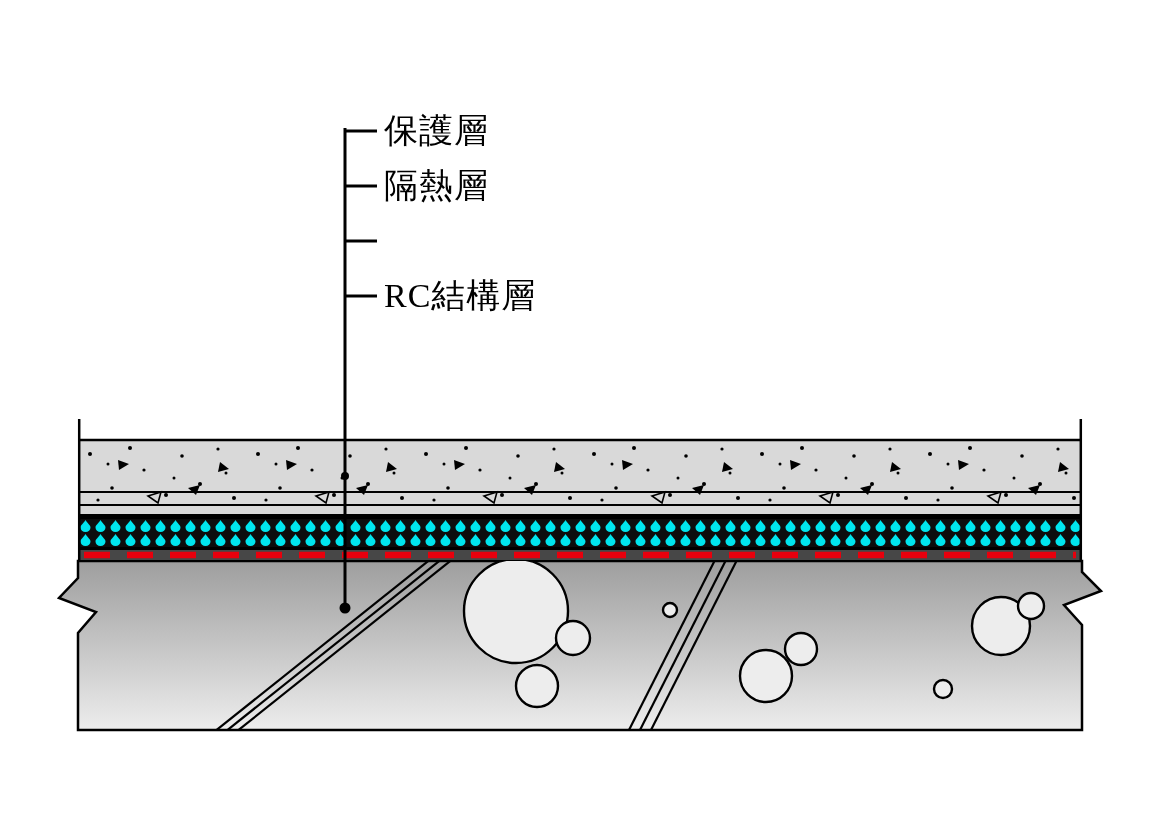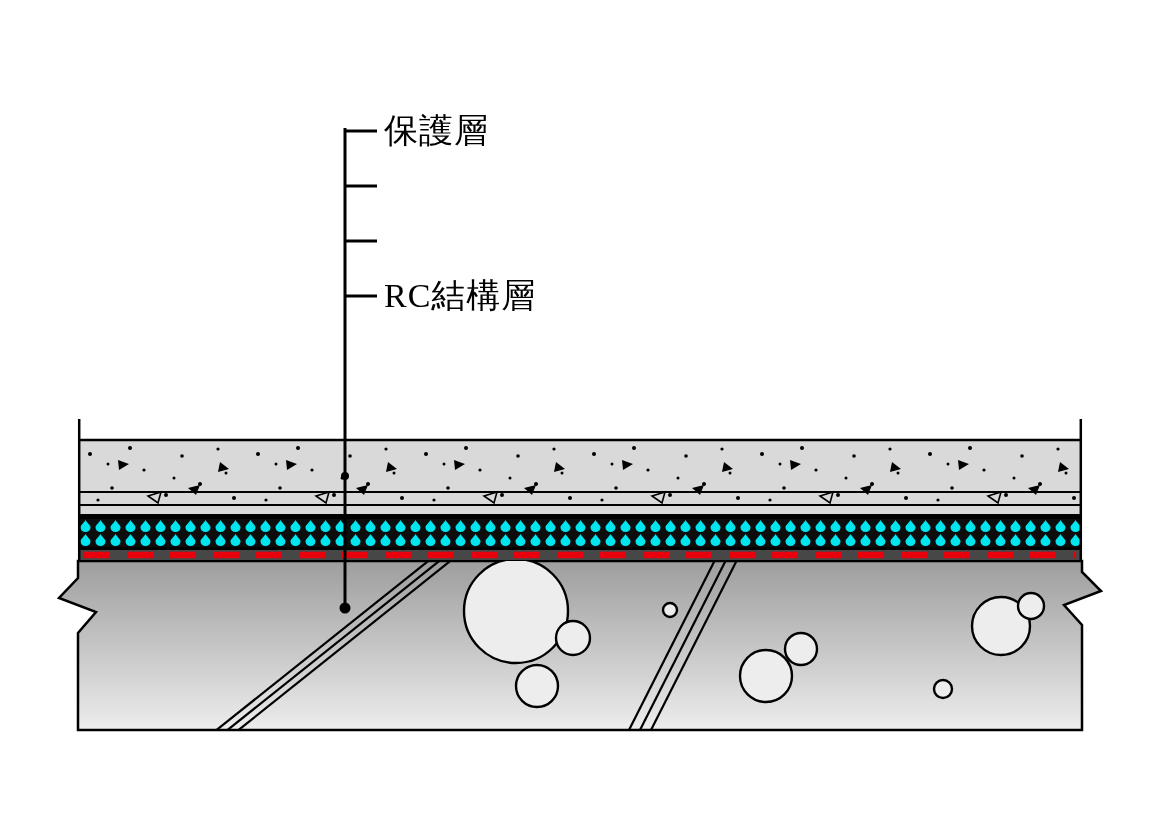--- a/index.html
+++ b/index.html
@@ -130,15 +130,16 @@
       <line x1="345" y1="131" x2="377" y2="131" stroke="#000" stroke-width="3"></line>
       <line x1="345" y1="186" x2="377" y2="186" stroke="#000" stroke-width="3"></line>
       <line x1="345" y1="241" x2="377" y2="241" stroke="#000" stroke-width="3"></line>
       <line x1="345" y1="296" x2="377" y2="296" stroke="#000" stroke-width="3"></line>
       <circle cx="345" cy="476" r="4" fill="#000"></circle>
       <circle cx="345" cy="608" r="5.5" fill="#000"></circle>
     </g>
   </svg>
 
   <div class="layer-label label-1">保護層</div>
+  <div class="layer-label label-2">隔熱層</div>
   <div class="layer-label label-4">RC結構層</div>
 
 </div>
 
 </body></html>

